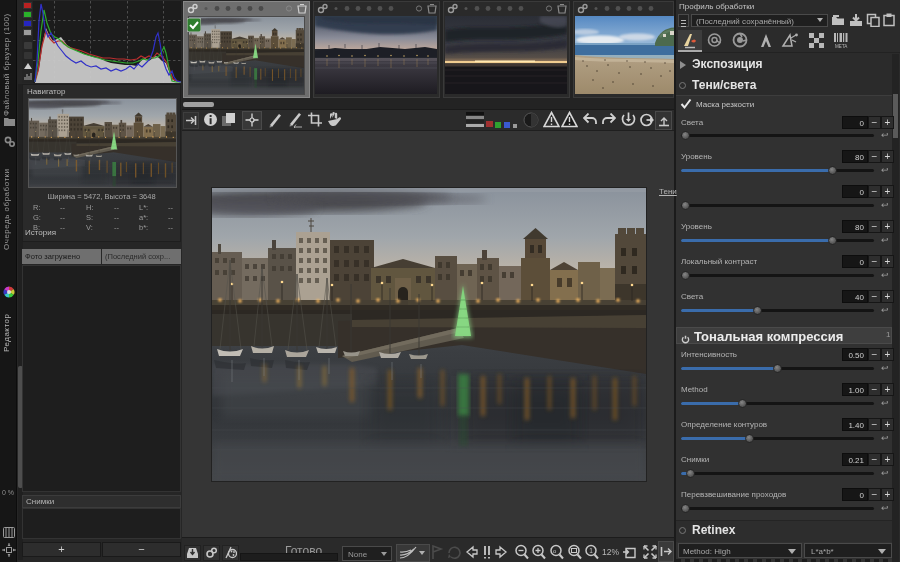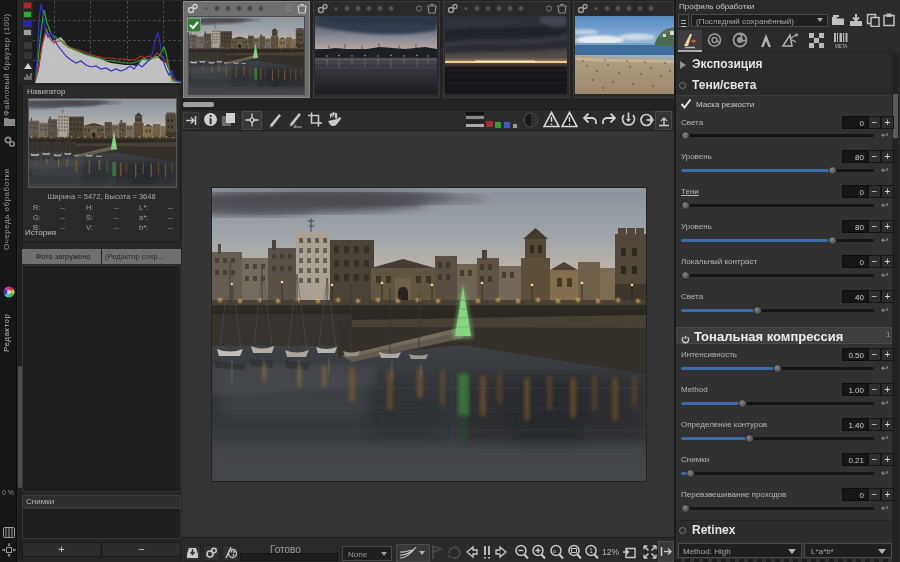--- a/index.html
+++ b/index.html
@@ -116,22 +116,22 @@
   <div style="position:absolute;left:11px;top:20px;">B:</div>
       <div style="position:absolute;left:38px;top:20px;">--</div>
   <div style="position:absolute;left:64px;top:20px;">V:</div>
       <div style="position:absolute;left:92px;top:20px;">--</div>
   <div style="position:absolute;left:117px;top:20px;">b*:</div>
       <div style="position:absolute;left:146px;top:20px;">--</div>
 </div>
 
 
 <div class="abs lbl" style="left:25px;top:228px;color:#bdbdbd;">История</div>
-<div class="abs" style="left:22px;top:249px;width:79px;height:15px;background:#6f6f6f;color:#191919;font-size:7.5px;padding:3px 0 0 3px;text-align:center;">Фото загружено</div>
-<div class="abs" style="left:102px;top:249px;width:79px;height:15px;background:#6f6f6f;color:#2a2a2a;font-size:7.5px;padding:3px 0 0 3px;white-space:nowrap;overflow:hidden;">(Редактор сохр...</div>
+<div class="abs" style="left:22px;top:249px;width:79px;height:15px;background:#6f6f6f;color:#191919;font-size:7.5px;padding:3px 0 0 3px;">Фото загружено</div>
+<div class="abs" style="left:102px;top:249px;width:79px;height:15px;background:#6f6f6f;color:#2a2a2a;font-size:7.5px;padding:3px 0 0 3px;white-space:nowrap;overflow:hidden;">(Последний сохр...</div>
 <div class="abs" style="left:22px;top:265px;width:159px;height:227px;background:#1e1e1e;border:1px solid #333;"></div>
 
 
 <div class="abs" style="left:22px;top:495px;width:159px;height:13px;background:#2e2e2e;border:1px solid #3c3c3c;"></div>
 <div class="abs lbl" style="left:26px;top:497px;color:#b5b5b5;">Снимки</div>
 <div class="abs" style="left:22px;top:508px;width:159px;height:31px;background:#1e1e1e;border:1px solid #333;"></div>
 <div class="abs" style="left:22px;top:542px;width:79px;height:15px;background:#2d2d2d;border:1px solid #1a1a1a;color:#d0d0d0;font-size:11px;text-align:center;line-height:13px;">+</div>
 <div class="abs" style="left:102px;top:542px;width:79px;height:15px;background:#2d2d2d;border:1px solid #1a1a1a;color:#d0d0d0;font-size:11px;text-align:center;line-height:13px;">−</div>
 
 
@@ -718,21 +718,21 @@
   <circle cx="9" cy="3.5" r="2.3" fill="none" stroke="#c8c8c8" stroke-width="1.5"></circle>
 </svg>
 <div class="abs" style="left:222px;top:545px;width:17px;height:16px;background:#313131;border:1px solid #222;"></div>
 <svg class="abs" style="left:224px;top:546px;" width="13" height="13" viewBox="0 0 13 13">
   <path d="M2 12 L7 1" stroke="#c8c8c8" stroke-width="1.3"></path>
   <circle cx="8.5" cy="7.5" r="4" fill="none" stroke="#c8c8c8" stroke-width="1.3"></circle>
   <circle cx="7.5" cy="5.5" r="0.9" fill="#c8c8c8"></circle>
       <circle cx="10" cy="6" r="0.9" fill="#c8c8c8"></circle>
       <circle cx="9.5" cy="9" r="0.9" fill="#c8c8c8"></circle>
 </svg>
-<div class="abs" style="left:270px;top:544px;color:#9a9a9a;font-size:10px;">Готово</div>
+<div class="abs" style="left:285px;top:544px;color:#9a9a9a;font-size:12px;">Готово</div>
 <div class="abs" style="left:240px;top:553px;width:98px;height:8px;background:#1d1d1d;border:1px solid #151515;"></div>
 <div class="combo" style="left:342px;top:546px;width:50px;height:15px;padding:3px 12px 0 5px;color:#9a9a9a;">None
   <span style="position:absolute;right:4px;top:5px;width:0;height:0;border-left:3.5px solid transparent;border-right:3.5px solid transparent;border-top:4.5px solid #9a9a9a;"></span>
 </div>
 <div class="abs" style="left:396px;top:544px;width:34px;height:18px;background:#383838;border:1px solid #4a4a4a;"></div>
 <svg class="abs" style="left:399px;top:546px;" width="18" height="14" viewBox="0 0 18 14">
   <path d="M1 12 Q9 12 17 1 M1 9 Q8 9.5 15 3 M1 6 Q7 6.5 12 4" stroke="#c0c0c0" stroke-width="1.2" fill="none"></path>
 </svg>
 <span class="abs" style="left:419px;top:551px;width:0;height:0;border-left:3.5px solid transparent;border-right:3.5px solid transparent;border-top:4.5px solid #b0b0b0;"></span>
 
@@ -907,21 +907,21 @@
 
 <div class="abs lbl" style="left:681px;top:152px;">Уровень</div>
 <div class="valbox" style="left:842px;top:150px;">80</div>
 <div class="mp" style="left:868px;top:150px;">−</div><div class="mp" style="left:881px;top:150px;">+</div>
 <div class="slider" style="left:681px;top:169px;width:193px;"></div>
 <div class="sfill" style="left:681px;top:169px;width:151px;"></div>
 <div class="knob" style="left:828px;top:166px;"></div>
 <div class="reset" style="left:881px;top:165px;">↩</div>
 
 
-<div class="abs lbl" style="left:681px;top:187px;text-decoration:underline;">Тени</div>
+<div class="abs lbl" style="left:659px;top:187px;text-decoration:underline;">Тени</div>
 <div class="valbox" style="left:842px;top:185px;">0</div>
 <div class="mp" style="left:868px;top:185px;">−</div><div class="mp" style="left:881px;top:185px;">+</div>
 <div class="slider" style="left:681px;top:204px;width:193px;"></div>
 <div class="knob" style="left:681px;top:201px;"></div>
 <div class="reset" style="left:881px;top:200px;">↩</div>
 
 
 <div class="abs lbl" style="left:681px;top:222px;">Уровень</div>
 <div class="valbox" style="left:842px;top:220px;">80</div>
 <div class="mp" style="left:868px;top:220px;">−</div><div class="mp" style="left:881px;top:220px;">+</div>

